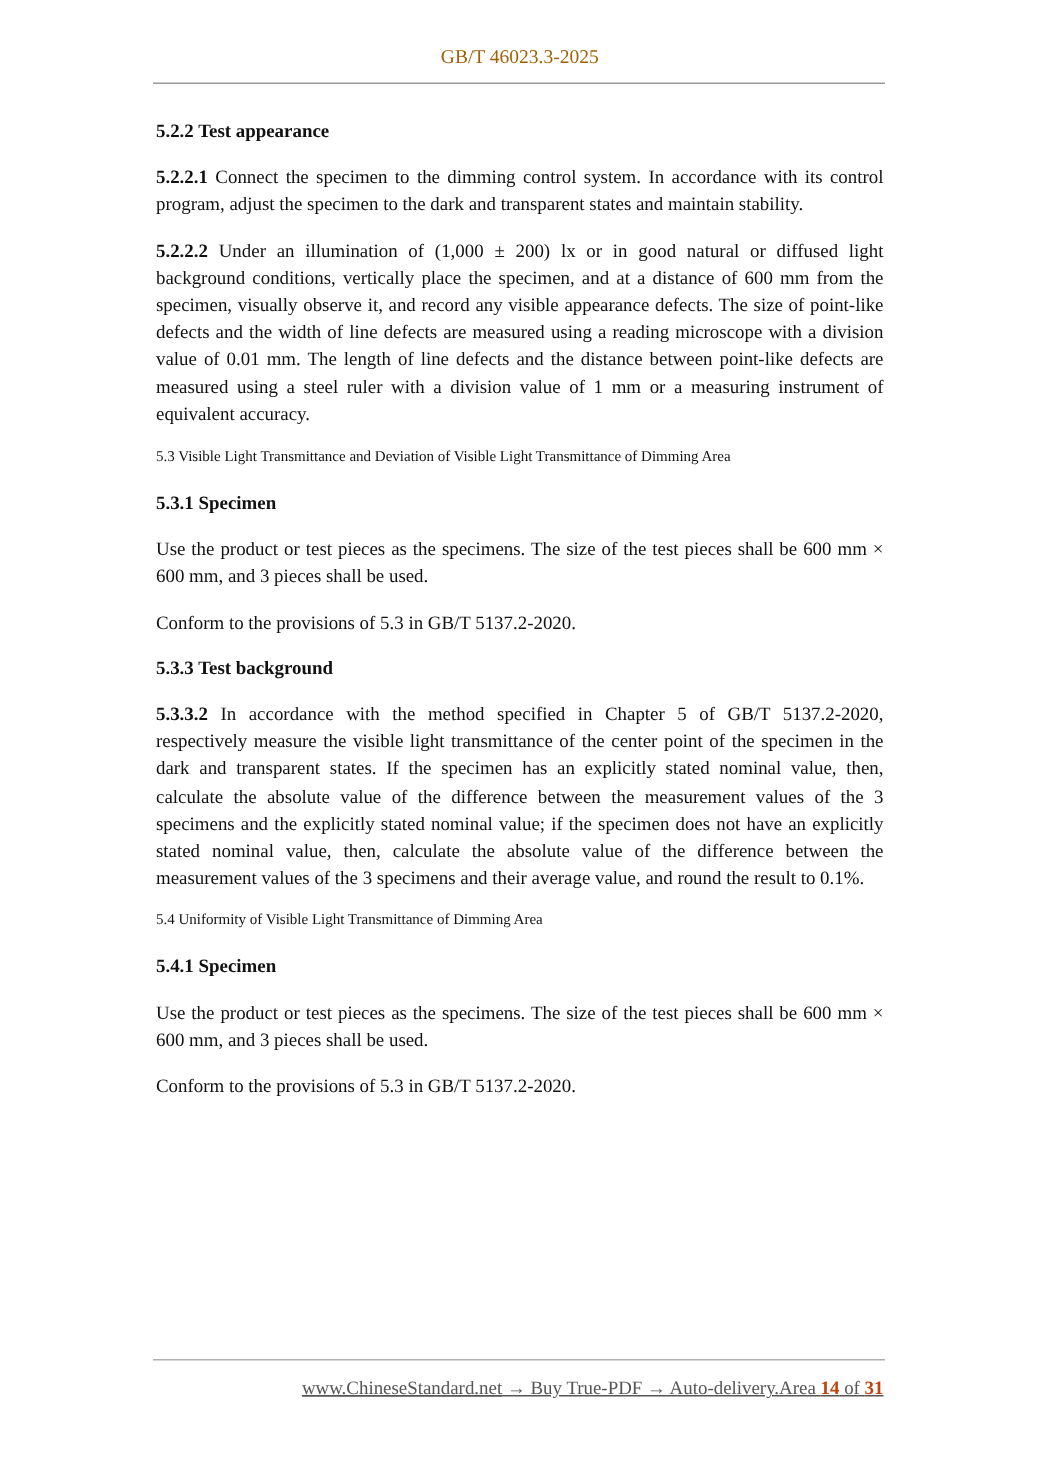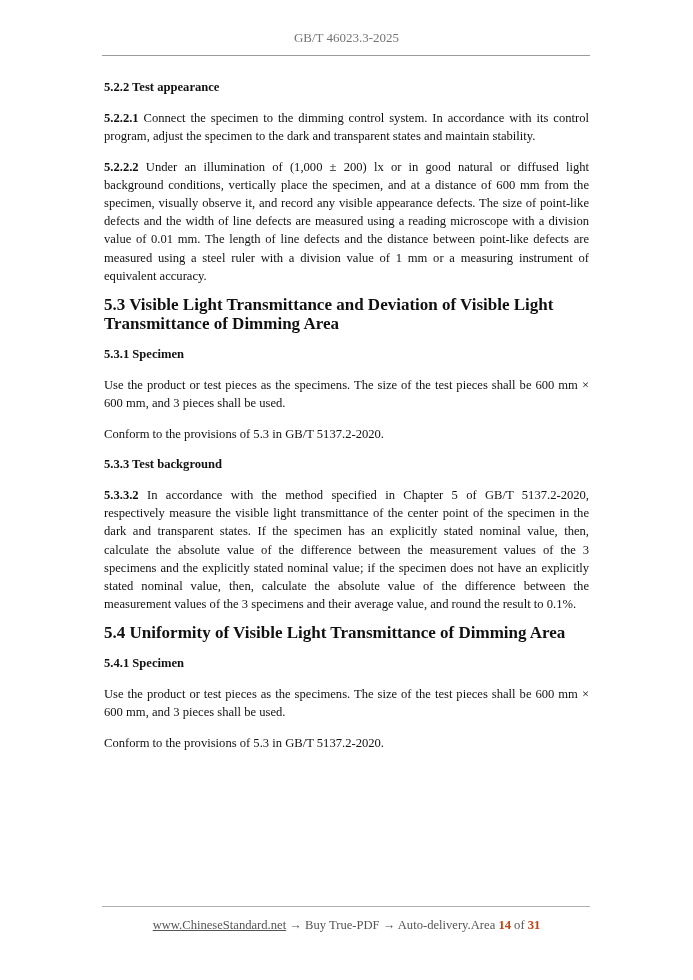--- a/index.html
+++ b/index.html
@@ -3,41 +3,41 @@
   <meta charset="utf-8">
   <style>
     html, body { margin: 0; padding: 0; background: #ffffff; }
     body {
       width: 693px; height: 980px; position: relative; overflow: hidden;
       font-family: "Liberation Serif", "DejaVu Serif", serif;
       color: #111111;
     }
     .page-header {
       position: absolute; left: 0; top: 30px; width: 693px;
-      text-align: center; font-size: 13px; color: #737373;
+      text-align: center; font-size: 13px; color: #a16207;
     }
     .header-rule {
       position: absolute; left: 102px; top: 55px; width: 488px; height: 0;
       border-top: 1px solid #9a9a9a;
     }
     .content {
       position: absolute; left: 104px; top: 78px; width: 485px;
       font-size: 12.6px; line-height: 18.2px;
     }
     .h3 { font-weight: bold; font-size: 12.6px; margin: 0 0 12.5px 0; }
-    .h2 { font-weight: bold; font-size: 17px; line-height: 19px; margin: 0 0 12px 0; }
+    .h2 { font-weight: normal; font-size: 10px; line-height: 19px; margin: 0 0 12px 0; }
     .p { margin: 0 0 12.5px 0; text-align: justify; }
     .p .num { font-weight: bold; }
     .footer-rule {
       position: absolute; left: 102px; top: 906px; width: 488px; height: 0;
       border-top: 1px solid #b0b0b0;
     }
     .footer {
       position: absolute; left: 104px; top: 918px; width: 485px;
-      font-size: 12.6px; color: #555555; display: flex; justify-content: center;
+      font-size: 12.6px; color: #555555; display: flex; justify-content: flex-end; text-decoration: underline;
     }
     .footer a { color: #555555; text-decoration: underline; }
     .footer .pg b { color: #c2410c; }
   </style>
 </head>
 <body>
 
 <div class="page-header">GB/T 46023.3-2025</div>
 <div class="header-rule"></div>
 

